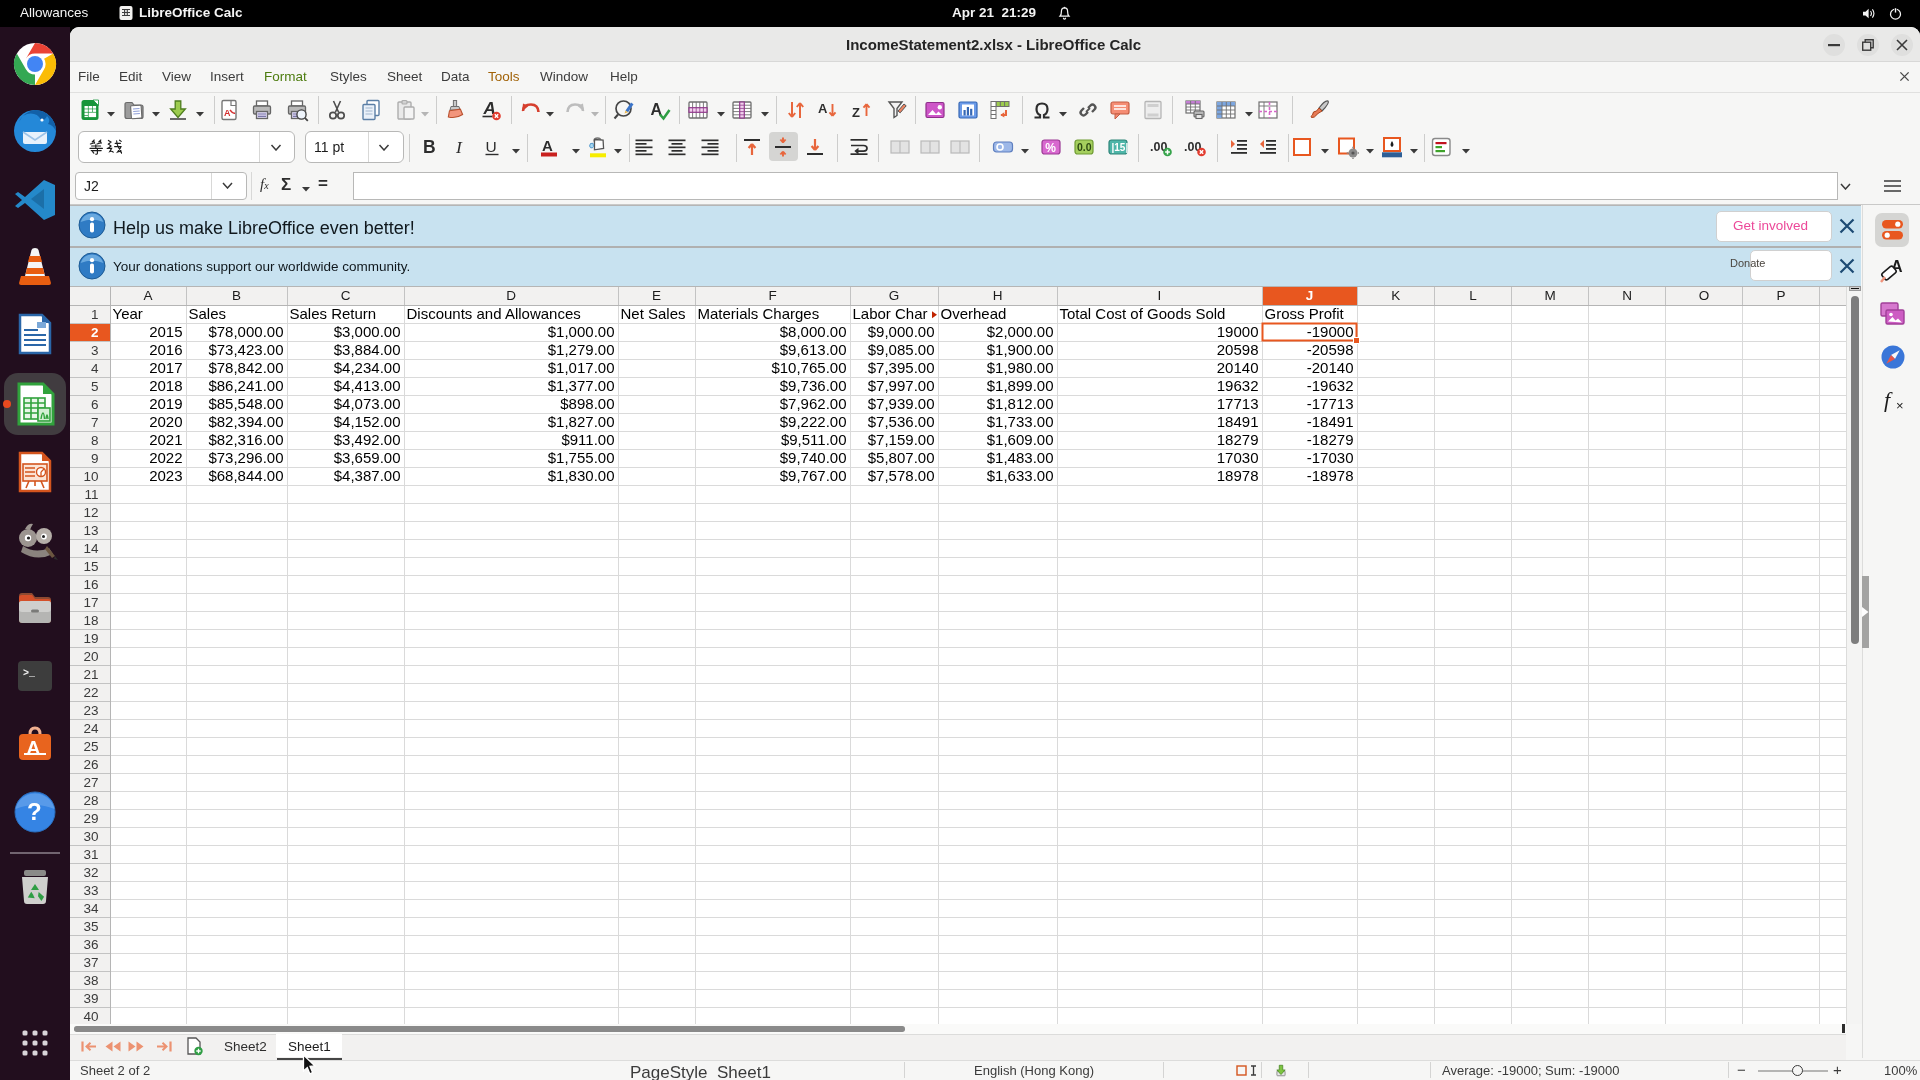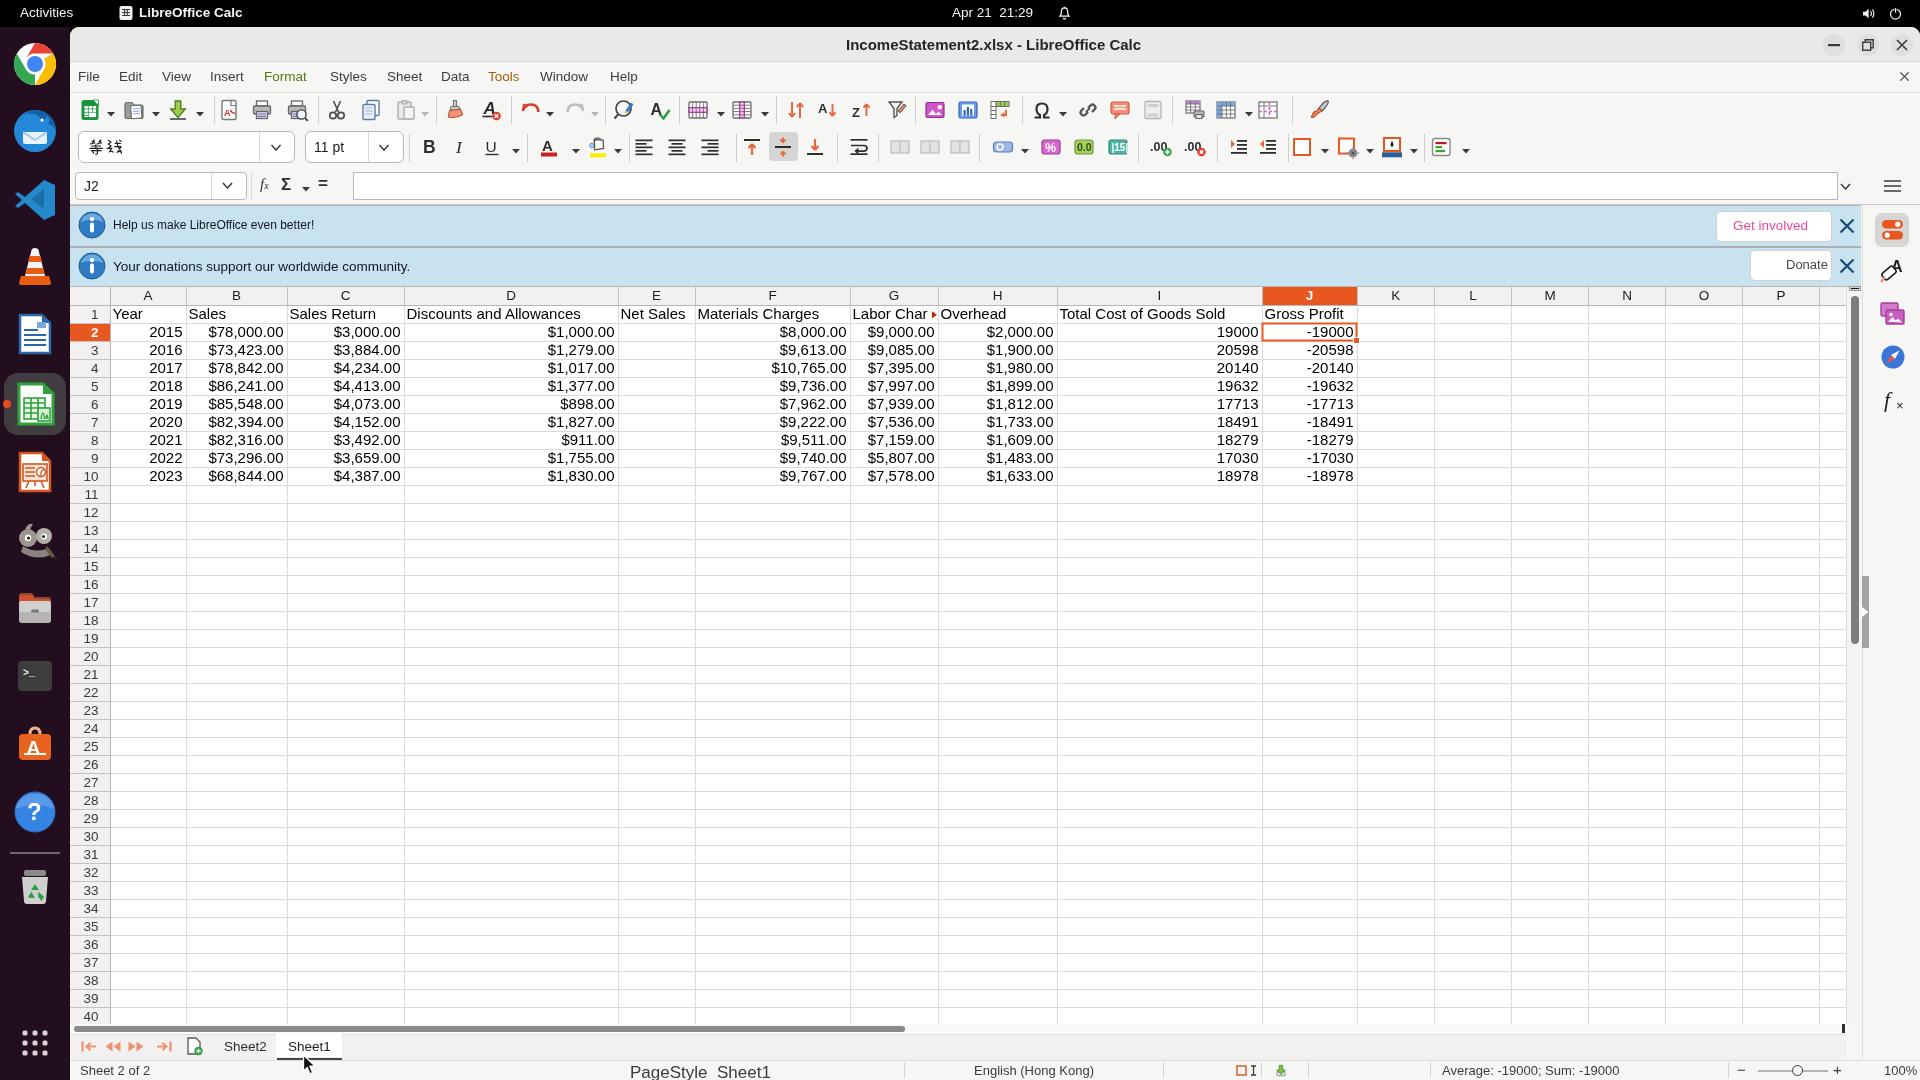--- a/index.html
+++ b/index.html
@@ -1,25 +1,25 @@
 <!DOCTYPE html>
 <html><head><meta charset="utf-8"><style>
 *{margin:0;padding:0;box-sizing:border-box}
 html,body{width:1920px;height:1080px;overflow:hidden;background:#000;font-family:"Liberation Sans",sans-serif;-webkit-font-smoothing:antialiased}
 .abs{position:absolute}
 .t{position:absolute;white-space:nowrap}
 </style></head><body>
 <div class="abs" style="left:0;top:0;width:1920px;height:27px;background:#000"></div>
-<div class="t" style="left:20px;top:5px;font-size:13.5px;color:#f4f4f4">Activities</div>
+<div class="t" style="left:20px;top:5px;font-size:13.5px;color:#f4f4f4">Allowances</div>
 <svg class="abs" style="left:118px;top:5px" width="16" height="16" viewBox="0 0 16 16">
     <rect x="1.5" y="1" width="13" height="14" rx="2" fill="#f2f1ef"></rect>
     <path d="M4 4.5 h8 M4 7.5 h8 M4 10.5 h8 M6.6 4.5 v6 M9.3 4.5 v6" stroke="#3c3c3c" stroke-width="1.1" fill="none"></path>
   </svg>
 <div class="t" style="left:139px;top:4.5px;font-size:13.5px;font-weight:bold;color:#f4f4f4">LibreOffice Calc</div>
-<div class="t" style="left:952px;top:4.5px;font-size:13.5px;font-weight:normal;color:#f4f4f4">Apr 21&nbsp; 21:29</div>
+<div class="t" style="left:952px;top:4.5px;font-size:13.5px;font-weight:bold;color:#f4f4f4">Apr 21&nbsp; 21:29</div>
 <svg class="abs" style="left:1057px;top:6px" width="15" height="15" viewBox="0 0 24 24">
     <path d="M12 3 q5 0 5 6 q0 5 2 7 H5 q2-2 2-7 q0-6 5-6 z" fill="none" stroke="#f4f4f4" stroke-width="2"></path>
     <path d="M10 19 q1 2 2 2 q1 0 2-2" stroke="#f4f4f4" stroke-width="1.8" fill="none"></path>
     <circle cx="12" cy="2.5" r="1.4" fill="#f4f4f4"></circle>
   </svg>
 <svg class="abs" style="left:1860px;top:6px" width="16" height="15" viewBox="0 0 24 24">
     <path d="M4 9 h4 l5-4.5 v15 L8 15 H4 z" fill="#f4f4f4"></path>
     <path d="M16 8 q3 4 0 8 M19 5.5 q5 6.5 0 13" stroke="#f4f4f4" stroke-width="1.8" fill="none"></path>
   </svg>
 <svg class="abs" style="left:1888px;top:6px" width="15" height="15" viewBox="0 0 24 24">
@@ -604,26 +604,26 @@
     <circle cx="14" cy="8.2" r="2.1" fill="#fff"></circle>
     <rect x="12" y="11.5" width="4" height="10" rx="1.8" fill="#fff"></rect>
   </svg>
 <svg class="abs" style="left:78px;top:252px" width="28" height="28" viewBox="0 0 28 28">
     <circle cx="14" cy="14" r="13" fill="#2f7bc4"></circle>
     <circle cx="14" cy="14" r="13" fill="none" stroke="#1c5a94" stroke-width="1"></circle>
     <path d="M2.5 11 a12 12 0 0 1 23 0 q-6-2.5-11.5-2.5 q-5.5 0-11.5 2.5 z" fill="#7db8e8" opacity="0.75"></path>
     <circle cx="14" cy="8.2" r="2.1" fill="#fff"></circle>
     <rect x="12" y="11.5" width="4" height="10" rx="1.8" fill="#fff"></rect>
   </svg>
-<div class="t" style="left:113px;top:218px;font-size:12px;color:#10181d">Help us make LibreOffice even better!</div>
+<div class="t" style="left:113px;top:218px;font-size:18px;color:#10181d">Help us make LibreOffice even better!</div>
 <div class="t" style="left:113px;top:259px;font-size:13.5px;color:#10181d">Your donations support our worldwide community.</div>
 <div class="abs" style="left:1716px;top:211px;width:116px;height:31px;background:#fff;border:1px solid #d0d0d0;border-radius:5px"></div>
 <div class="t" style="left:1733px;top:218px;font-size:13.5px;color:#ec4899">Get involved</div>
 <div class="abs" style="left:1750px;top:250px;width:82px;height:31px;background:#fff;border:1px solid #d0d0d0;border-radius:5px"></div>
-<div class="t" style="left:1786px;top:257px;font-size:13px;color:#4a453f">Donate</div>
+<div class="t" style="left:1730px;top:257px;font-size:11px;color:#4a453f">Donate</div>
 <svg class="abs" style="left:1839px;top:218px" width="16" height="16" viewBox="0 0 16 16">
     <path d="M1.5 1.5 L14.5 14.5 M14.5 1.5 L1.5 14.5" stroke="#1c4a73" stroke-width="2.2"></path>
   </svg>
 <svg class="abs" style="left:1839px;top:258px" width="16" height="16" viewBox="0 0 16 16">
     <path d="M1.5 1.5 L14.5 14.5 M14.5 1.5 L1.5 14.5" stroke="#1c4a73" stroke-width="2.2"></path>
   </svg>
 <svg class="abs" style="left:70px;top:287.0px" width="1776" height="737" viewBox="0 0 1776 737">
     <rect x="0" y="0" width="1776" height="737" fill="#ffffff"></rect>
     <rect x="0" y="0" width="1776" height="18.0" fill="#f2f1f0"></rect>
     <rect x="0" y="0" width="40" height="737" fill="#f2f1f0"></rect>

